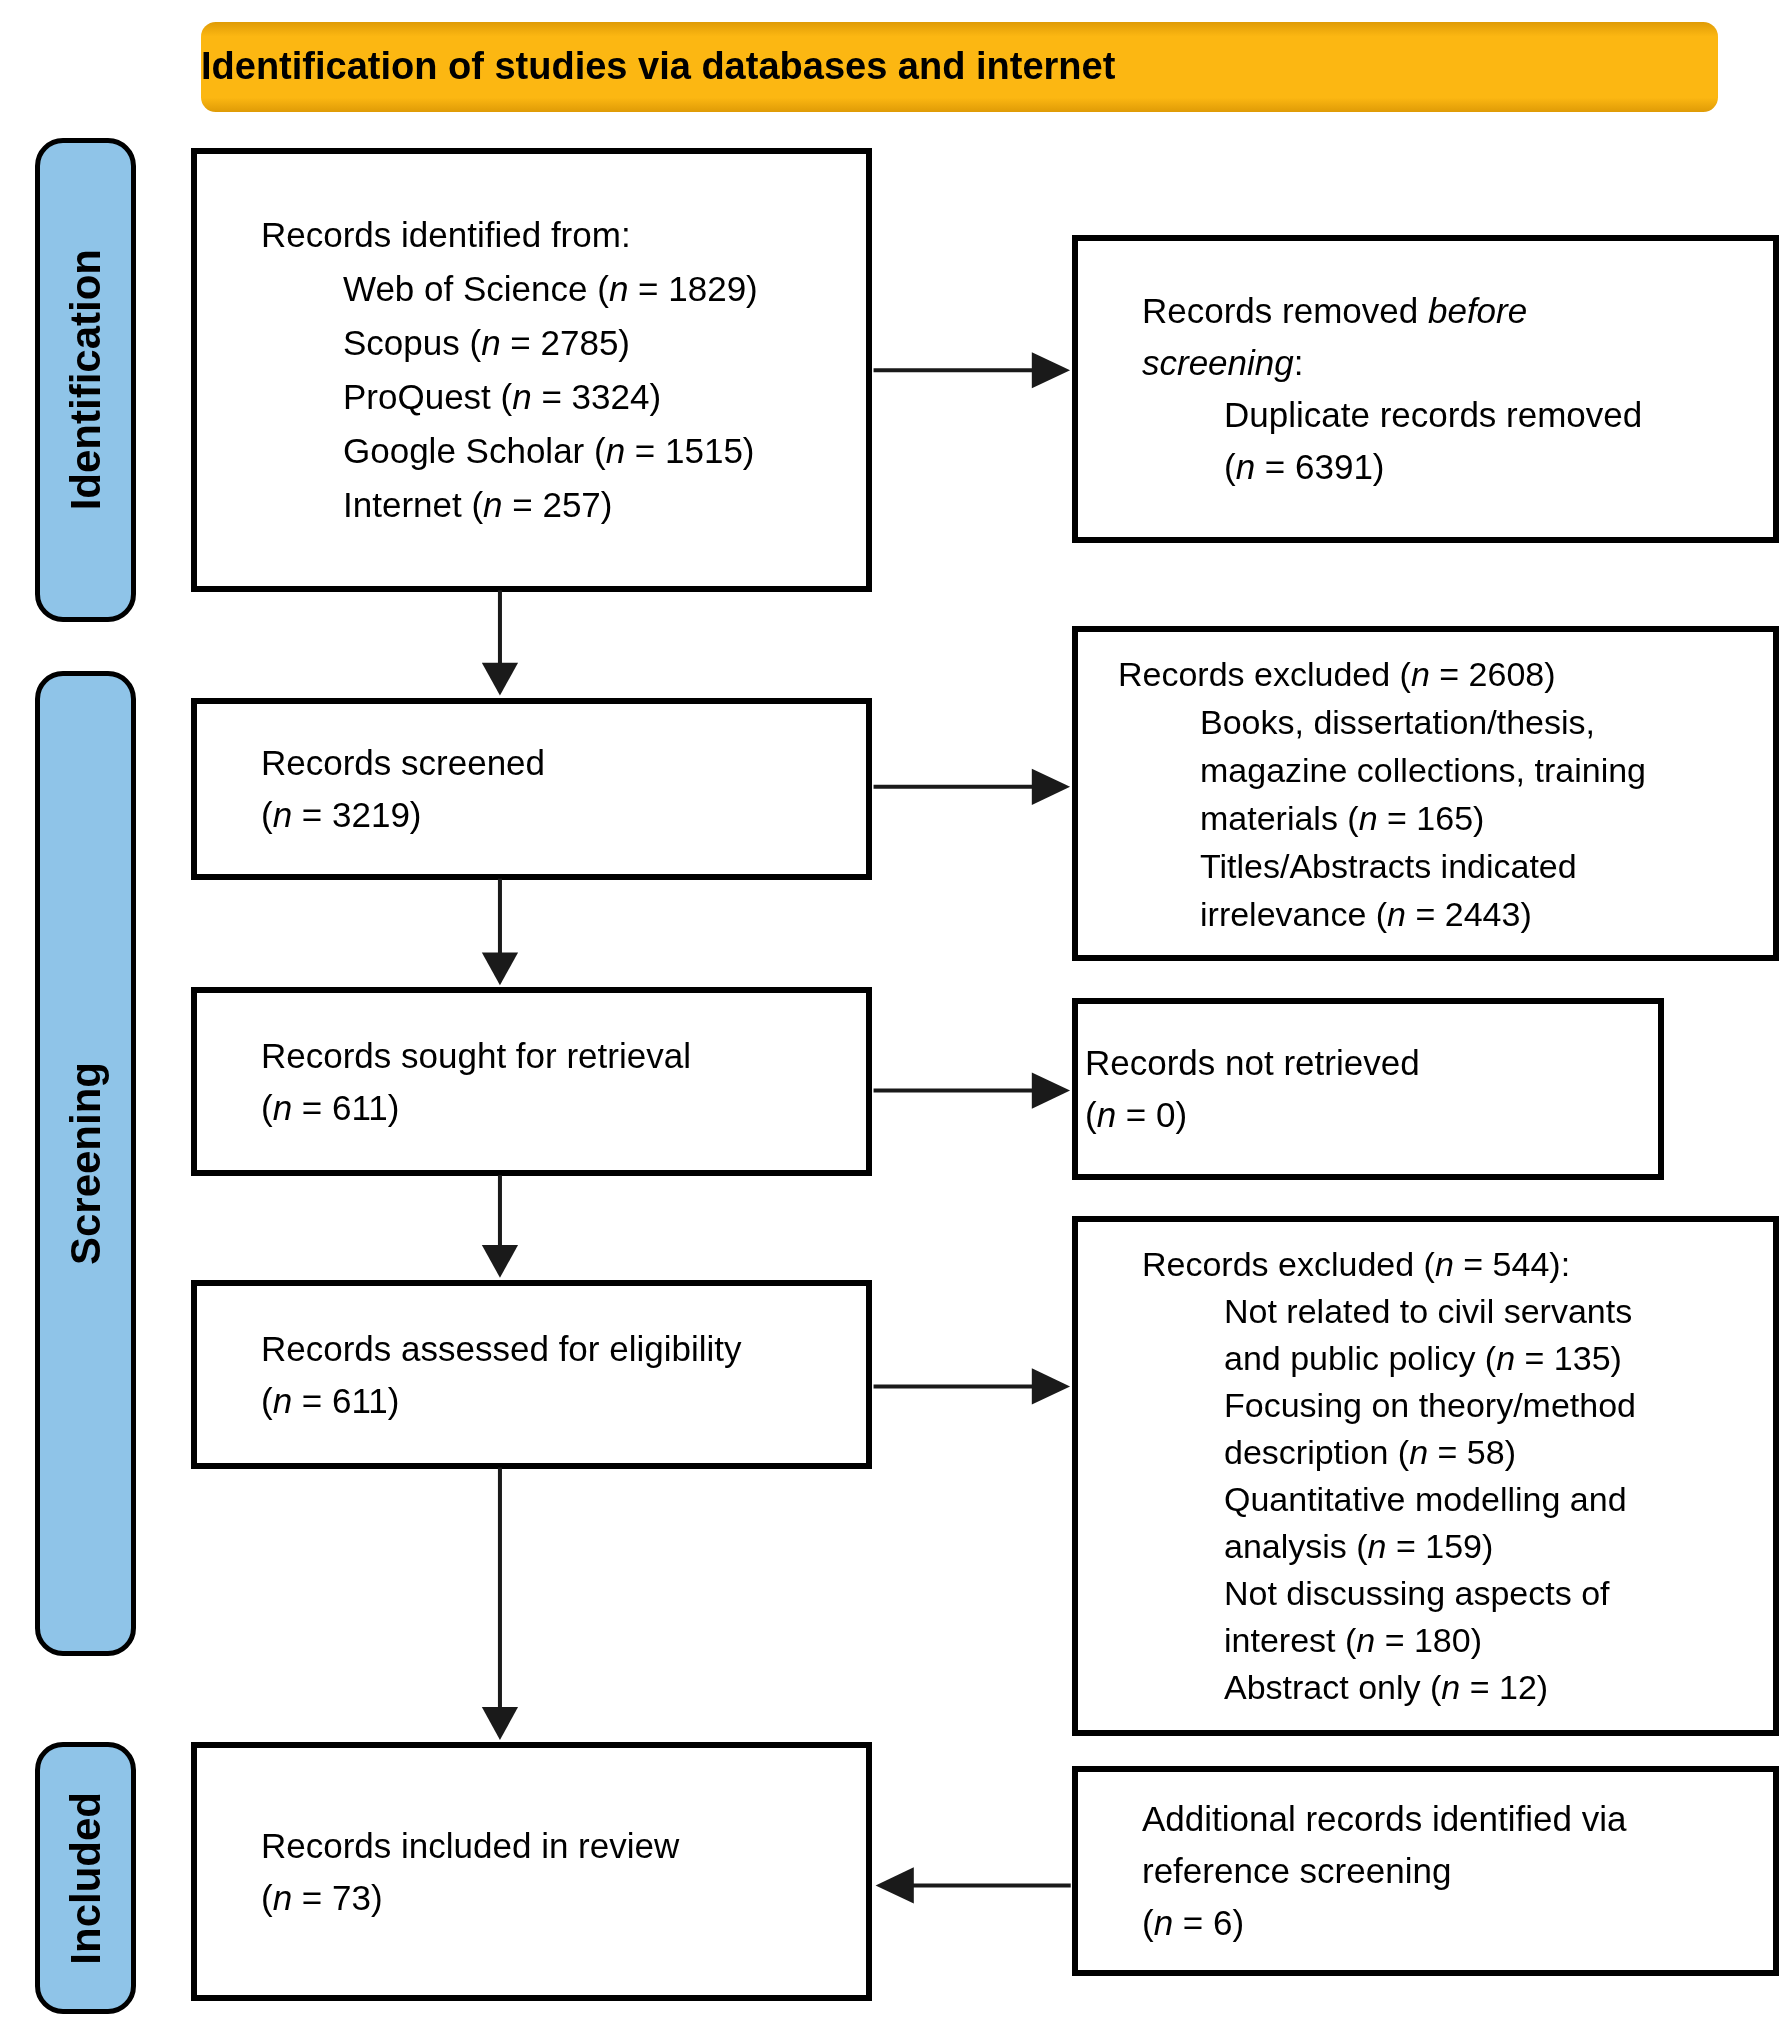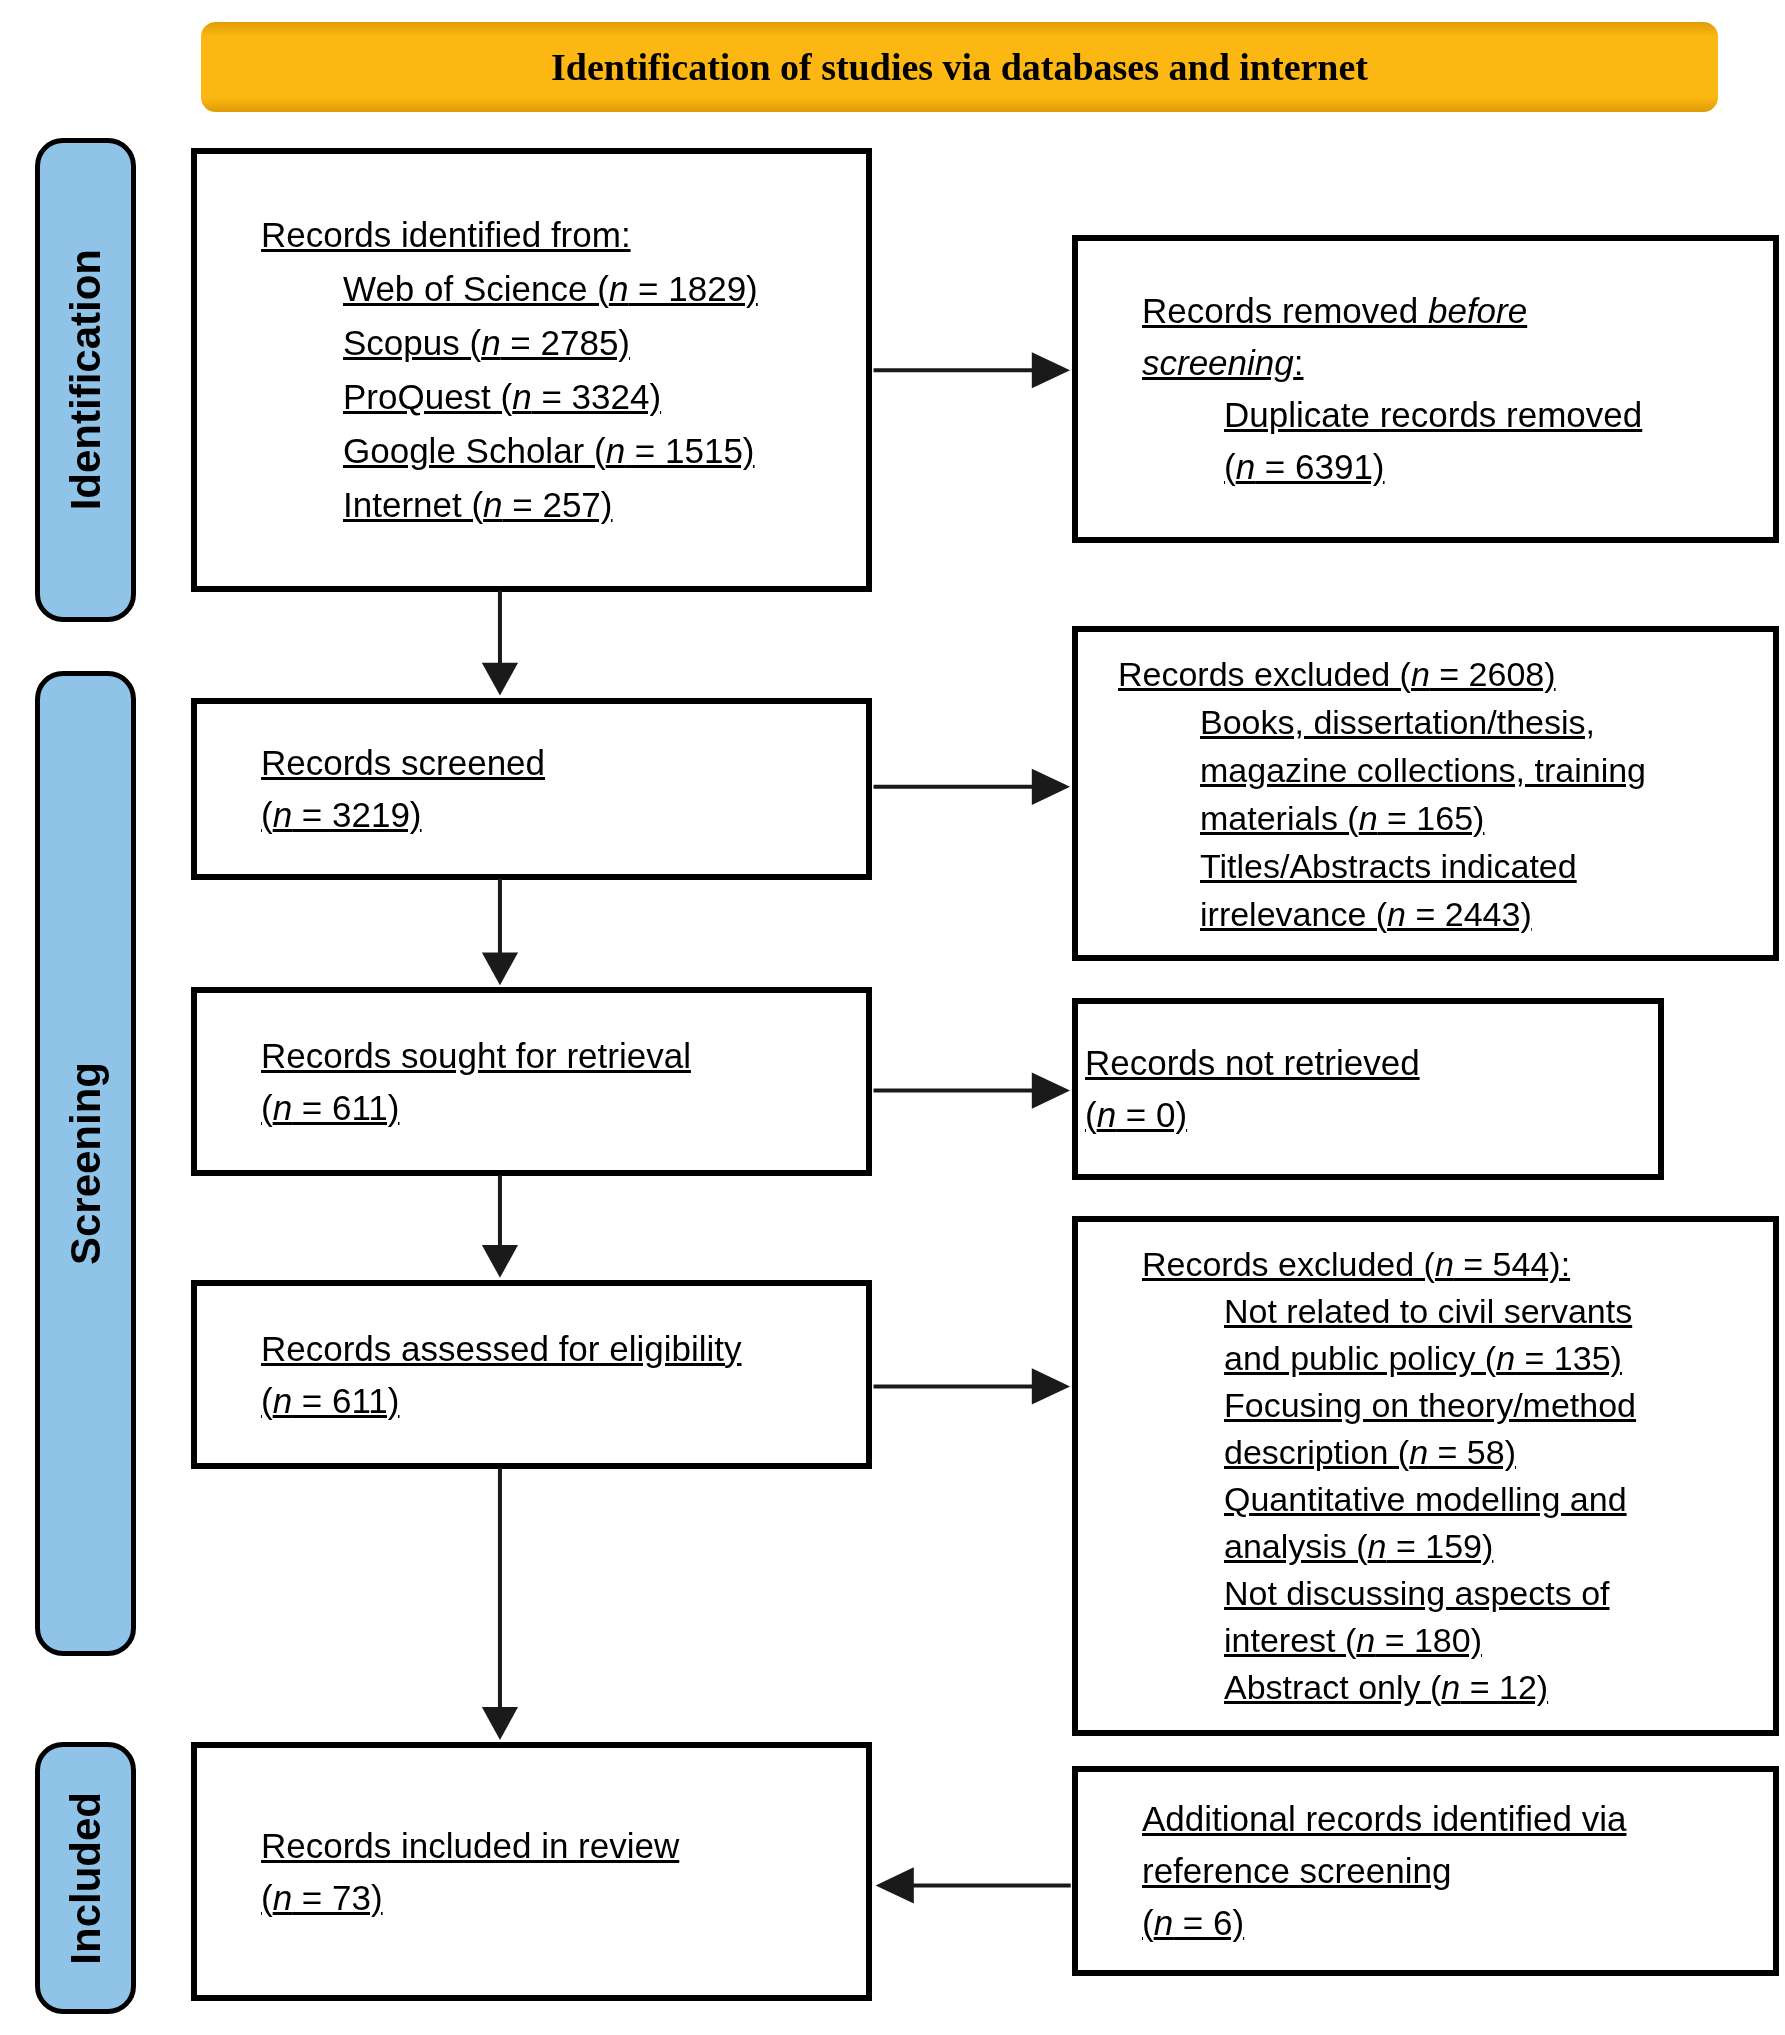--- a/index.html
+++ b/index.html
@@ -9,22 +9,22 @@
     background:#ffffff;
     font-family:"Liberation Sans", sans-serif;
     color:var(--color-text,#000);
     overflow:hidden;
   }
   
   .banner{
     position:absolute;left:201px;top:21.5px;width:1517px;height:90px;
     background:linear-gradient(180deg,var(--color-banner_edge,#df9b06) 0%,var(--color-banner,#fcb712) 16%,var(--color-banner,#fcb712) 84%,var(--color-banner_edge,#df9b06) 100%);
     border-radius:14.8px;
-    display:flex;align-items:center;justify-content:center;
-    font-weight:bold;font-size:38px;font-family:Liberation Serif, serif;
+    display:flex;align-items:center;
+    font-weight:bold;font-size:38px;
   }
   
   .ribbon{
     position:absolute;left:35px;width:101px;
     background:var(--color-stage,#8fc4e8);
     border:5.4px solid var(--color-box_border,#000);
     border-radius:28px;
     box-sizing:border-box;
     display:flex;align-items:center;justify-content:center;
   }
@@ -33,21 +33,20 @@
     font-weight:bold;font-size:42px;white-space:nowrap;
   }
   
   .flowbox{
     position:absolute;background:#fff;
     border:6px solid var(--color-box_border,#000);
     box-sizing:border-box;
     display:flex;flex-direction:column;justify-content:center;
     font-size:35px;line-height:52px;
     padding:12px 19px 12px 64px;
-    text-decoration:underline;
   }
   .flowbox .ln{white-space:nowrap;}
   .flowbox .ln.ind{padding-left:82px;}
   .flowbox em{font-style:italic;}
   .lh80 .ln{line-height:54px;}
   .lh72{font-size:34px;}
   .lh72 .ln{line-height:48px;}
   .lh70{font-size:34px;}
   .lh70 .ln{line-height:47px;}
   

